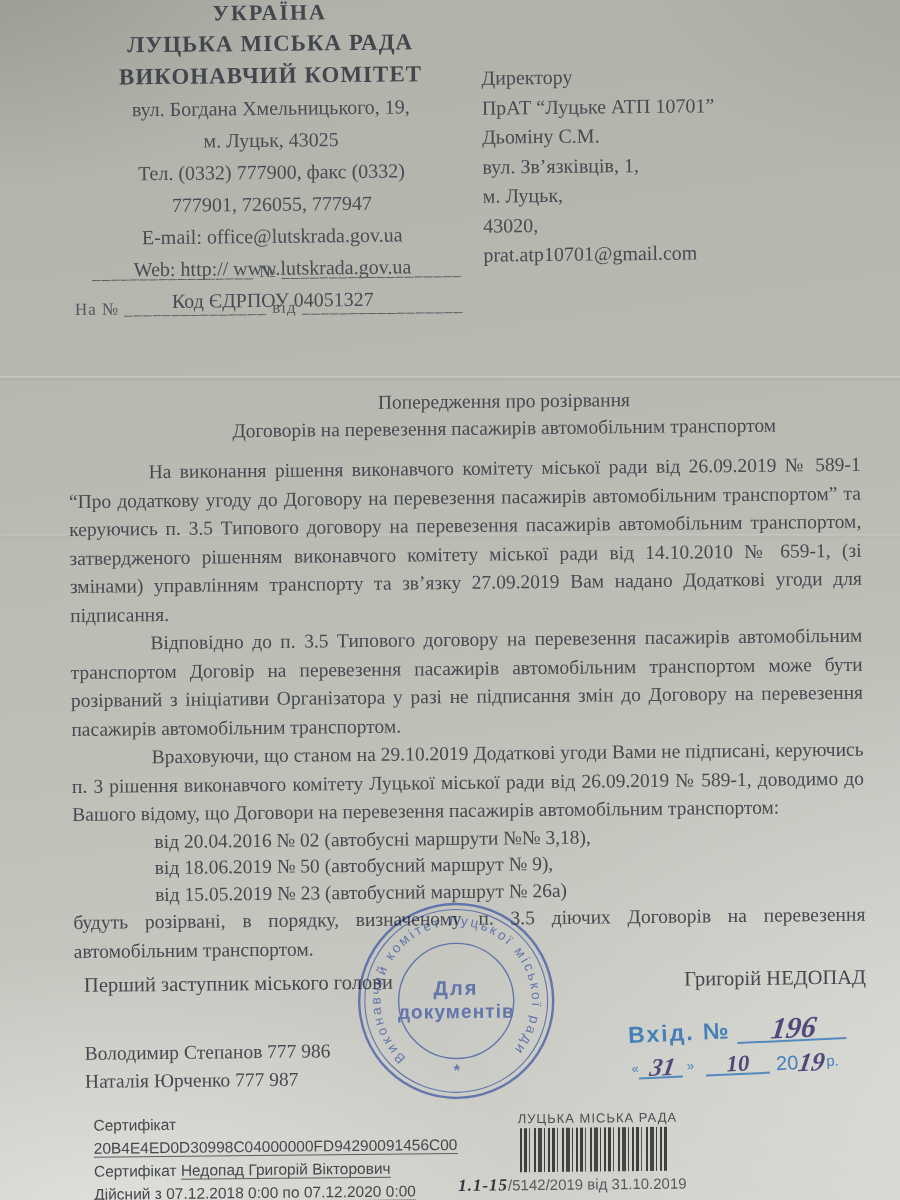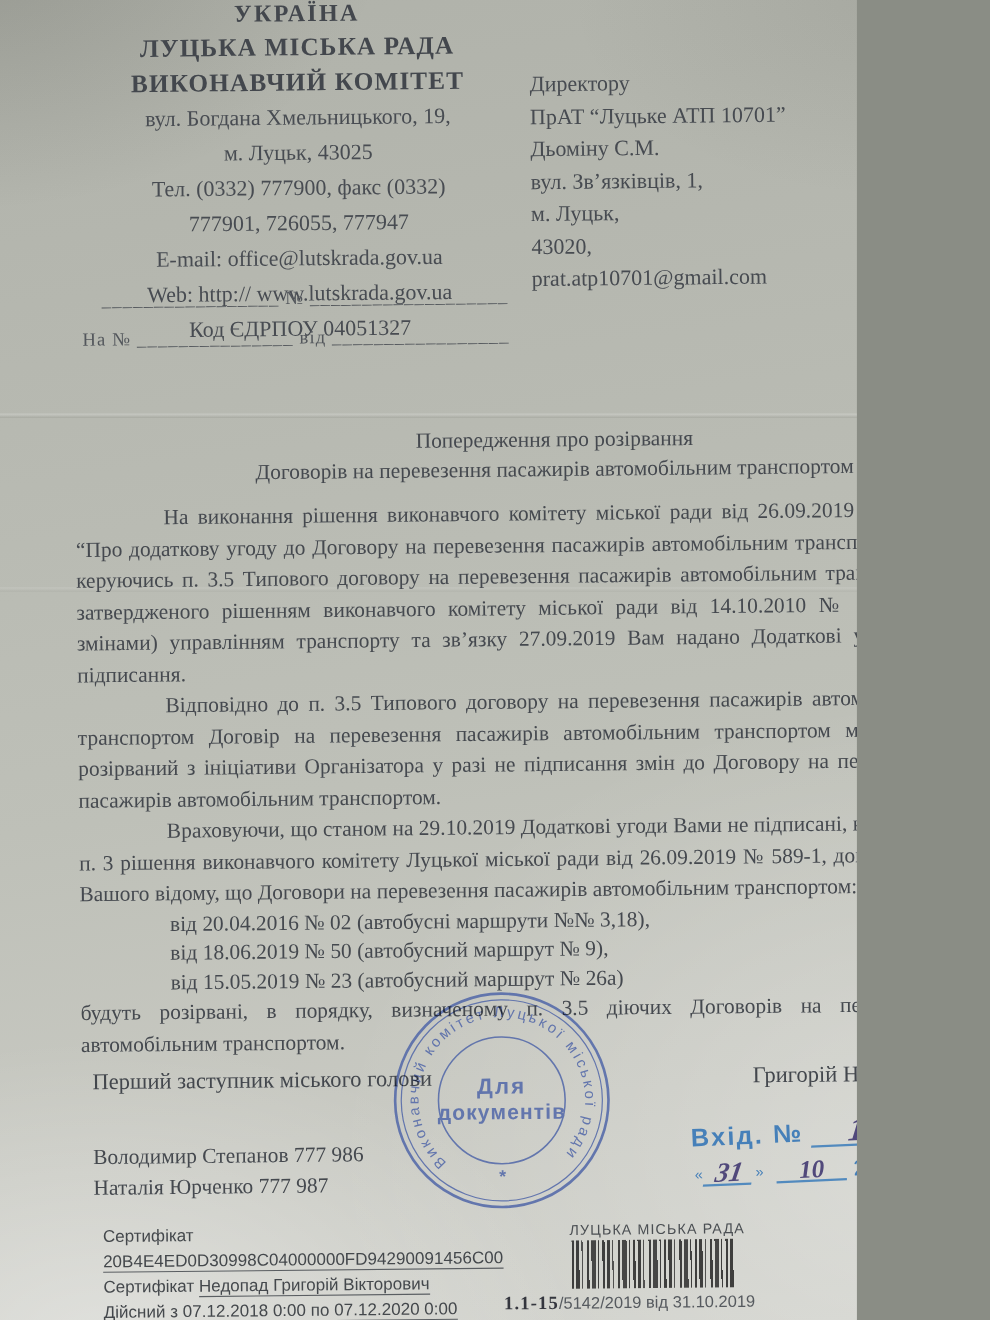--- a/index.html
+++ b/index.html
@@ -1,18 +1,18 @@
 <!DOCTYPE html>
 <html><head>
 <meta charset="utf-8">
 <style>
   html,body{margin:0;padding:0;}
   body{width:900px;height:1200px;overflow:hidden;background:#8a8d85;}
   .photo{
-    position:relative;width:779px;height:1200px;overflow:hidden;
+    position:relative;width:900px;height:1200px;overflow:hidden;
     background:
       radial-gradient(ellipse 700px 450px at 12% 102%, rgba(255,255,255,.38), transparent 62%),
       radial-gradient(ellipse 900px 700px at 108% 88%, rgba(255,255,255,.28), transparent 60%),
       radial-gradient(ellipse 650px 420px at -5% -5%, rgba(42,44,38,.20), transparent 60%),
       radial-gradient(ellipse 500px 300px at 105% 0%, rgba(70,72,64,.10), transparent 60%),
       linear-gradient(172deg,#b0b2aa 0%,#b7b9b1 30%,#bec0b8 58%,#c8c9c2 82%,#d0d1cb 100%);
     font-family:"Liberation Serif", serif;
   }
   .crease{position:absolute;left:0;right:0;height:4px;pointer-events:none;}
   .crease.c1{top:376px;background:linear-gradient(rgba(255,255,255,.45),rgba(88,90,82,.28));opacity:.55;}
@@ -77,21 +77,21 @@
      font-size:13px;letter-spacing:1px;color:#4b4f53;}
   .barcode{position:absolute;left:514px;top:1129px;width:148px;height:44px;opacity:.85;
      background:repeating-linear-gradient(90deg,
        #242424 0 2px, transparent 2px 4px,
        #242424 4px 7px, transparent 7px 9px,
        #3a3a3a 9px 10px, transparent 10px 14px,
        #242424 14px 16px, transparent 16px 18px,
        #2d2d2d 18px 22px, transparent 22px 24px,
        #242424 24px 25px, transparent 25px 28px);}
   .footer-ref{position:absolute;left:452px;top:1176px;font-family:"Liberation Sans",sans-serif;font-size:15px;color:#565a5f;white-space:nowrap;}
-  .fr-hand{font-family:"Liberation Serif",serif;font-weight:bold;font-size:17px;color:#34363e;letter-spacing:1px;}
+  .fr-hand{font-family:"Liberation Serif",serif;font-style:italic;font-weight:bold;font-size:17px;color:#34363e;letter-spacing:1px;}
 </style>
 </head>
 <body>
 
 <div class="photo">
   <div class="crease c1"></div>
   <div class="crease c2"></div>
 
   <div class="doc">
 

